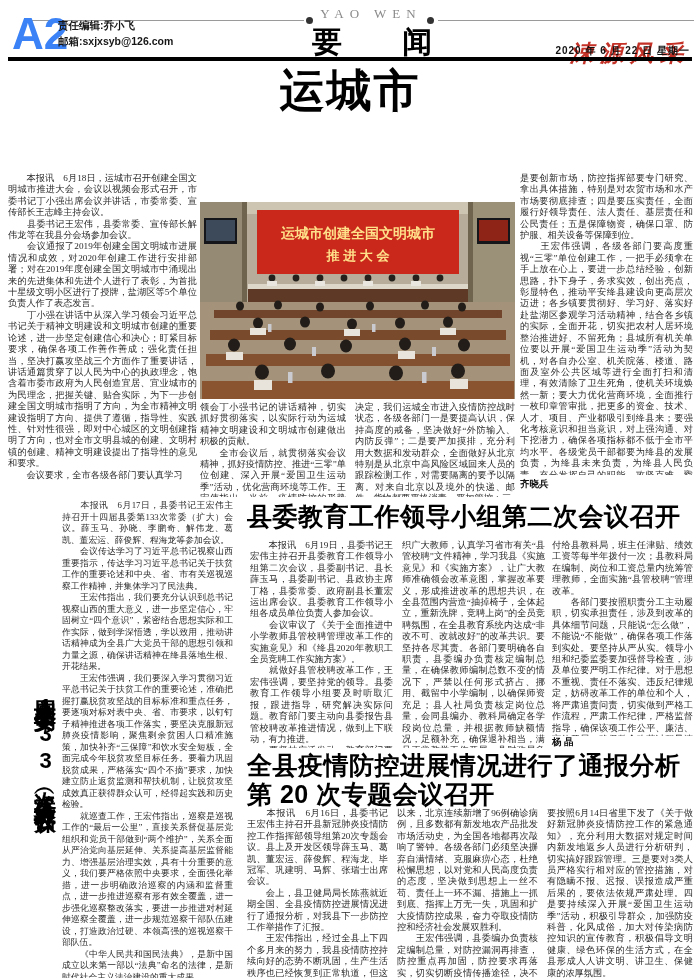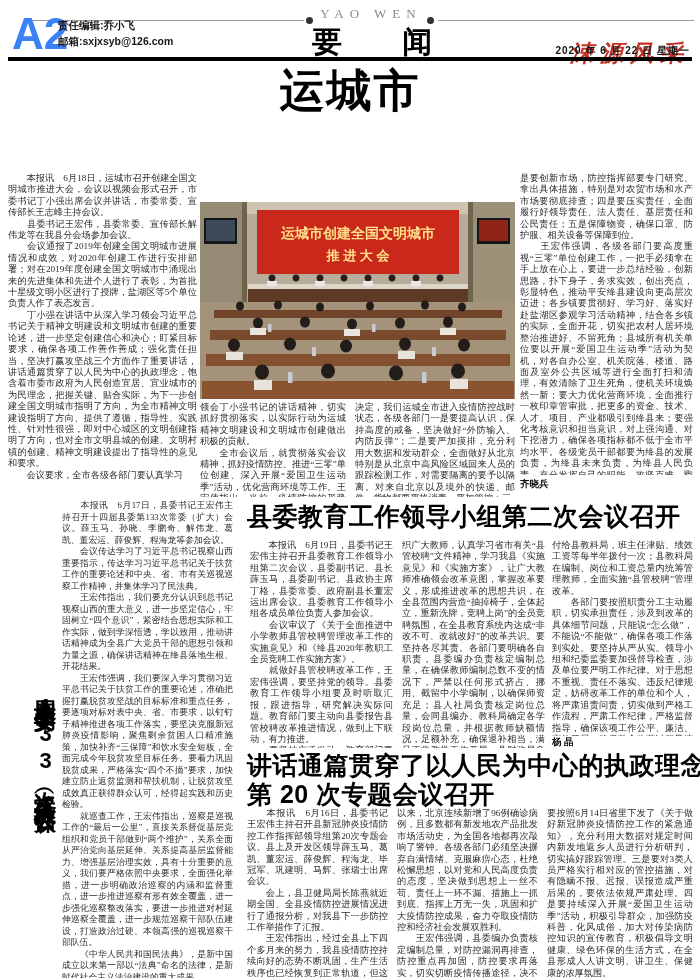--- a/index.html
+++ b/index.html
@@ -167,21 +167,21 @@
   <div class="abs sub-hl" style="left:247px;top:501px;width:448px;">县委教育工作领导小组第二次会议召开</div>
   <div class="abs body-col" style="left:250px;top:540px;width:143px;height:208px;">　　本报讯　6月19日，县委书记王宏伟主持召开县委教育工作领导小组第二次会议，县委副书记、县长薛玉马，县委副书记、县政协主席丁格，县委常委、政府副县长董宏运出席会议。县委教育工作领导小组各成员单位负责人参加会议。
 　　会议审议了《关于全面推进中小学教师县管校聘管理改革工作的实施意见》和《绛县2020年教职工全员竞聘工作实施方案》。
 　　就做好县管校聘改革工作，王宏伟强调，要坚持党的领导。县委教育工作领导小组要及时听取汇报，跟进指导，研究解决实际问题。教育部门要主动向县委报告县管校聘改革推进情况，做到上下联动，有力推进。
 　　要坚持广泛发动。教育部门要组</div>
   <div class="abs body-col" style="left:402px;top:540px;width:143px;height:208px;">织广大教师，认真学习省市有关“县管校聘”文件精神，学习我县《实施意见》和《实施方案》，让广大教师准确领会改革意图，掌握改革要义，形成推进改革的思想共识，在全县范围内营造“抽掉椅子，全体起立，重新洗牌，竞聘上岗”的全员竞聘氛围，在全县教育系统内达成“非改不可、改就改好”的改革共识。要坚持各尽其责。各部门要明确各自职责，县委编办负责核定编制总量，在确保教师编制总数不变的情况下，严禁以任何形式挤占、挪用、截留中小学编制，以确保师资充足；县人社局负责核定岗位总量，会同县编办、教科局确定各学段岗位总量，并根据教师缺额情况，足额补充，确保退补相当，满足正常教学工作开展；县财政局负责核拨工资总量，每月按时足额拨</div>
   <div class="abs body-col" style="left:552px;top:540px;width:141px;height:196px;">付给县教科局，班主任津贴、绩效工资等每半年拨付一次；县教科局在编制、岗位和工资总量内统筹管理教师，全面实施“县管校聘”管理改革。
 　　各部门要按照职责分工主动履职，切实承担责任，涉及到改革的具体细节问题，只能说“怎么做”，不能说“不能做”，确保各项工作落到实处。要坚持从严从实。领导小组和纪委监委要加强督导检查，涉及单位要严明工作纪律。对于思想不重视、责任不落实、违反纪律规定，妨碍改革工作的单位和个人，将严肃追责问责，切实做到严格工作流程，严肃工作纪律，严格监督指导，确保该项工作公平、廉洁、高效开展，确保整个改革过程风清气正，圆满完成这次县管校聘的各项任务。</div>
   <div class="abs byline" style="left:552px;top:736px;width:135px;">杨 晶</div>
 
-  <div class="abs sub-hl" style="left:247px;top:750px;width:450px;">讲话通篇贯穿了以人民为中心的执政理念</div>
+  <div class="abs sub-hl" style="left:247px;top:750px;width:450px;">全县疫情防控进展情况进行了通报分析</div>
   <div class="abs sub-hl" style="left:247px;top:779px;width:450px;">第 20 次专题会议召开</div>
   <div class="abs body-col" style="left:247px;top:808px;width:141px;height:170px;">　　本报讯　6月16日，县委书记王宏伟主持召开县新冠肺炎疫情防控工作指挥部领导组第20次专题会议。县上及开发区领导薛玉马、葛凯、董宏运、薛俊辉、程海龙、毕冠军、巩建明、马辉、张瑞士出席会议。
 　　会上，县卫健局局长陈燕就近期全国、全县疫情防控进展情况进行了通报分析，对我县下一步防控工作举措作了汇报。
 　　王宏伟指出，经过全县上下四个多月来的努力，我县疫情防控持续向好的态势不断巩固，生产生活秩序也已经恢复到正常轨道，但这些成绩并不代表“风险清零”，特别是6月11日</div>
   <div class="abs body-col" style="left:397px;top:808px;width:141px;height:170px;">以来，北京连续新增了96例确诊病例，且多数都有新发地农产品批发市场活动史，为全国各地都再次敲响了警钟。各级各部门必须坚决摒弃自满情绪、克服麻痹心态，杜绝松懈思想，以对党和人民高度负责的态度，坚决做到思想上一丝不苟、责任上一环不漏、措施上一抓到底、指挥上万无一失，巩固和扩大疫情防控成果，奋力夺取疫情防控和经济社会发展双胜利。
 　　王宏伟强调，县委编办负责核定编制总量，对防控漏洞再排查，防控重点再加固，防控要求再落实，切实切断疫情传播途径，决不能让来之不易的防控形势发生逆转。二是各相关部门</div>
   <div class="abs body-col" style="left:547px;top:808px;width:146px;height:170px;">要按照6月14日省里下发了《关于做好新冠肺炎疫情防控工作的紧急通知》，充分利用大数据对规定时间内新发地返乡人员进行分析研判，切实搞好跟踪管理。三是要对3类人员严格实行相对应的管控措施，对有隐瞒不报、迟报、误报造成严重后果的，要依法依规严肃处理。四是要持续深入开展“爱国卫生运动季”活动，积极引导群众，加强防疫科普，化风成俗，加大对传染病防控知识的宣传教育，积极倡导文明健康、绿色环保的生活方式，在全县形成人人讲文明、讲卫生、保健康的浓厚氛围。</div>
 
 </div>
 

